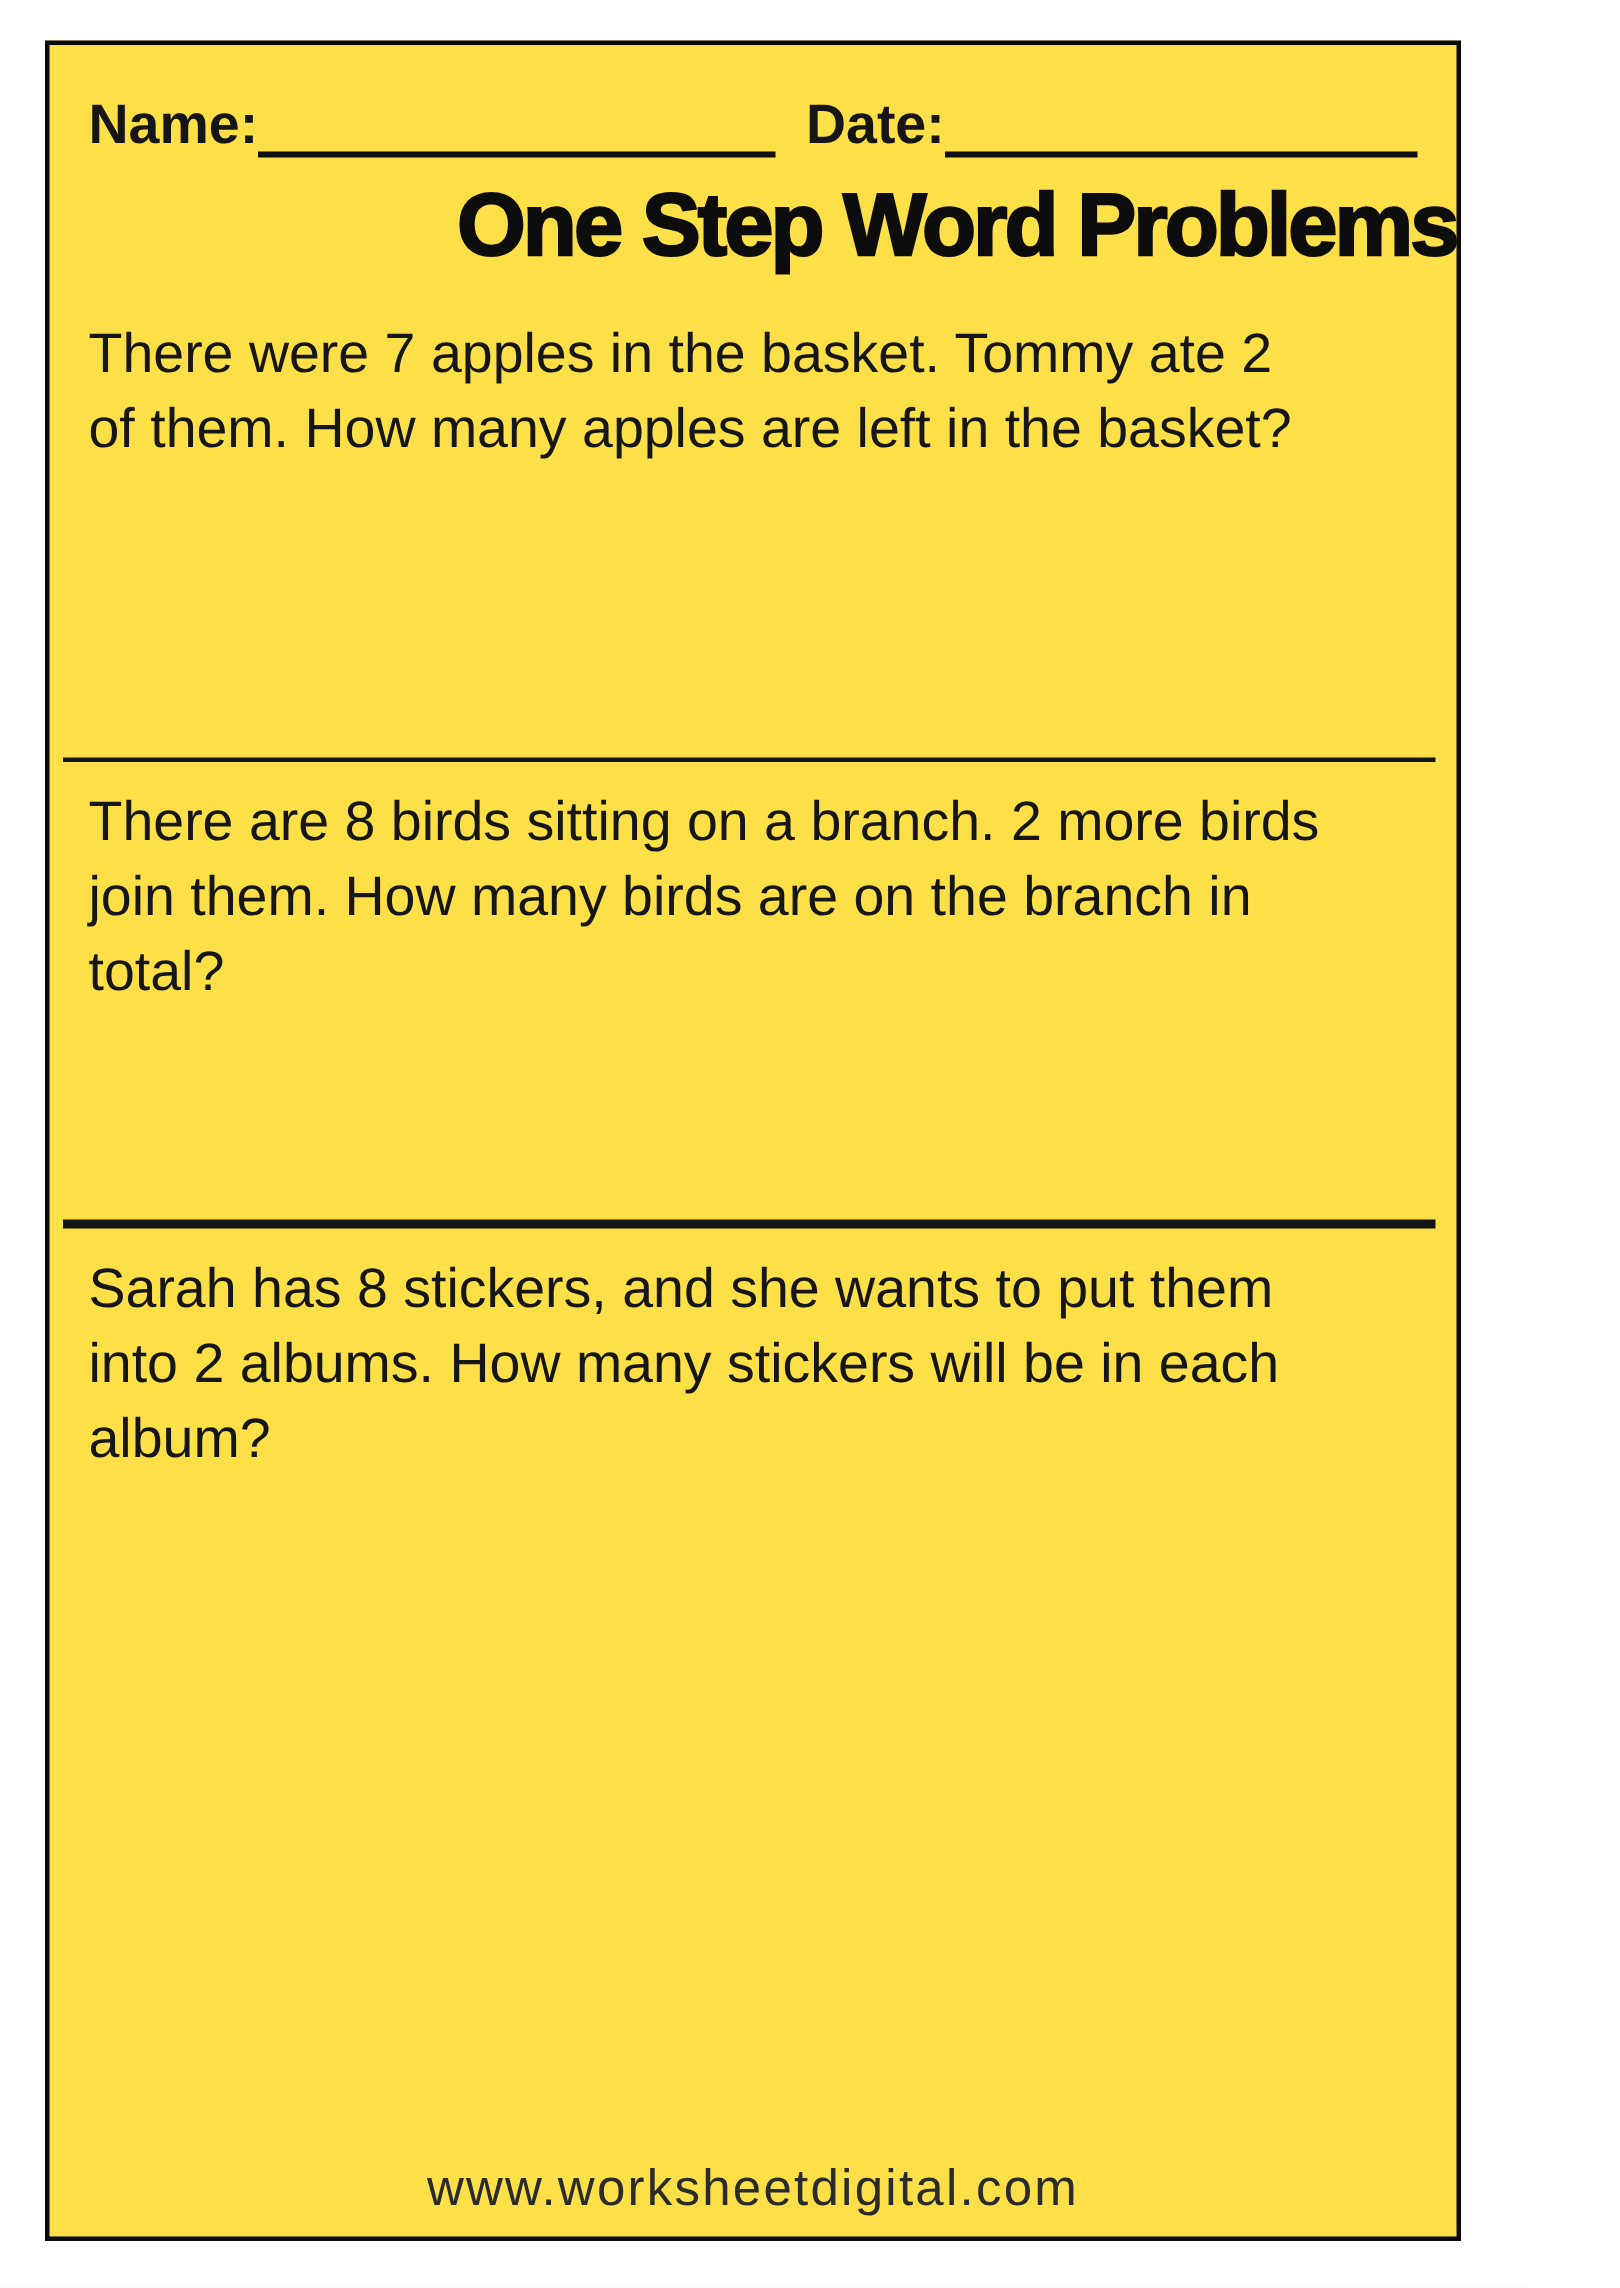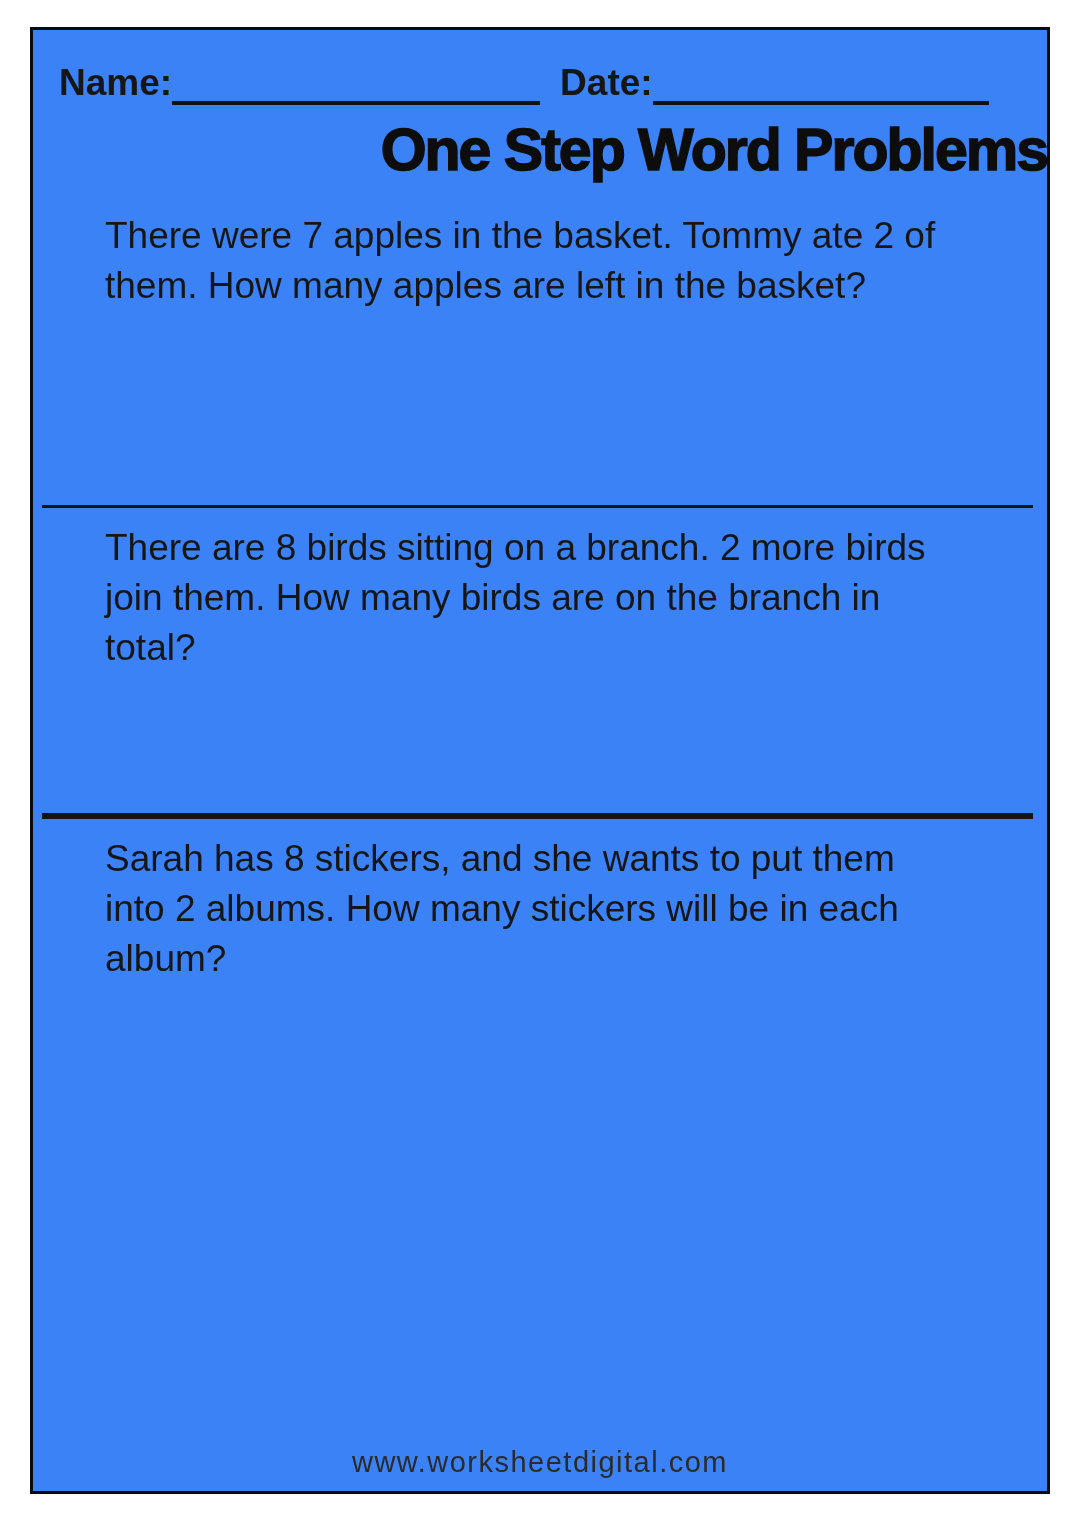--- a/index.html
+++ b/index.html
@@ -13,25 +13,25 @@
     height: 1525px;
     background: #ffffff;
     font-family: "Liberation Sans", sans-serif;
     color: #141414;
     overflow: hidden;
   }
   .frame {
     position: absolute;
     left: 30px;
     top: 27px;
-    width: 1020px;
+    width: 944px;
     height: 1467px;
     border: 3px solid #0a0a0a;
     box-sizing: border-box;
-    background: #3b82f6;
+    background: #fde047;
   }
   
   .header-row {
     display: flex;
     align-items: flex-end;
     margin: 30px 26px 0 26px;
     font-size: 37px;
     line-height: 45px;
     font-weight: 600;
     color: #161616;
@@ -52,21 +52,20 @@
     line-height: 62px;
     font-weight: bold;
     letter-spacing: -2px;
     color: #0d0d0d;
     -webkit-text-stroke: 1.6px #0d0d0d;
   }
   
   .problem {
     box-sizing: border-box;
     padding: 0 87px 0 26px;
-    margin-left: 46px;
   }
   .problem p {
     margin: 0;
     font-size: 37px;
     line-height: 50px;
     color: #161616;
   }
   .p1 { height: 324px; padding-top: 30px; }
   .p2 { height: 305px; padding-top: 15px; }
   .p3 { height: 306px; padding-top: 13px; }
@@ -76,21 +75,21 @@
     border-top: 3px solid #141414;
     margin: 0 14px 0 9px;
   }
   
   .footer {
     position: absolute;
     left: 0;
     bottom: 12px;
     width: 100%;
     text-align: center;
-    font-size: 29px;
+    font-size: 34px;
     letter-spacing: 1.5px;
     color: #2b2b2b;
     font-weight: normal;
   }
 </style>
 </head>
 <body>
 
 <div class="canvas">
   <div class="frame">

